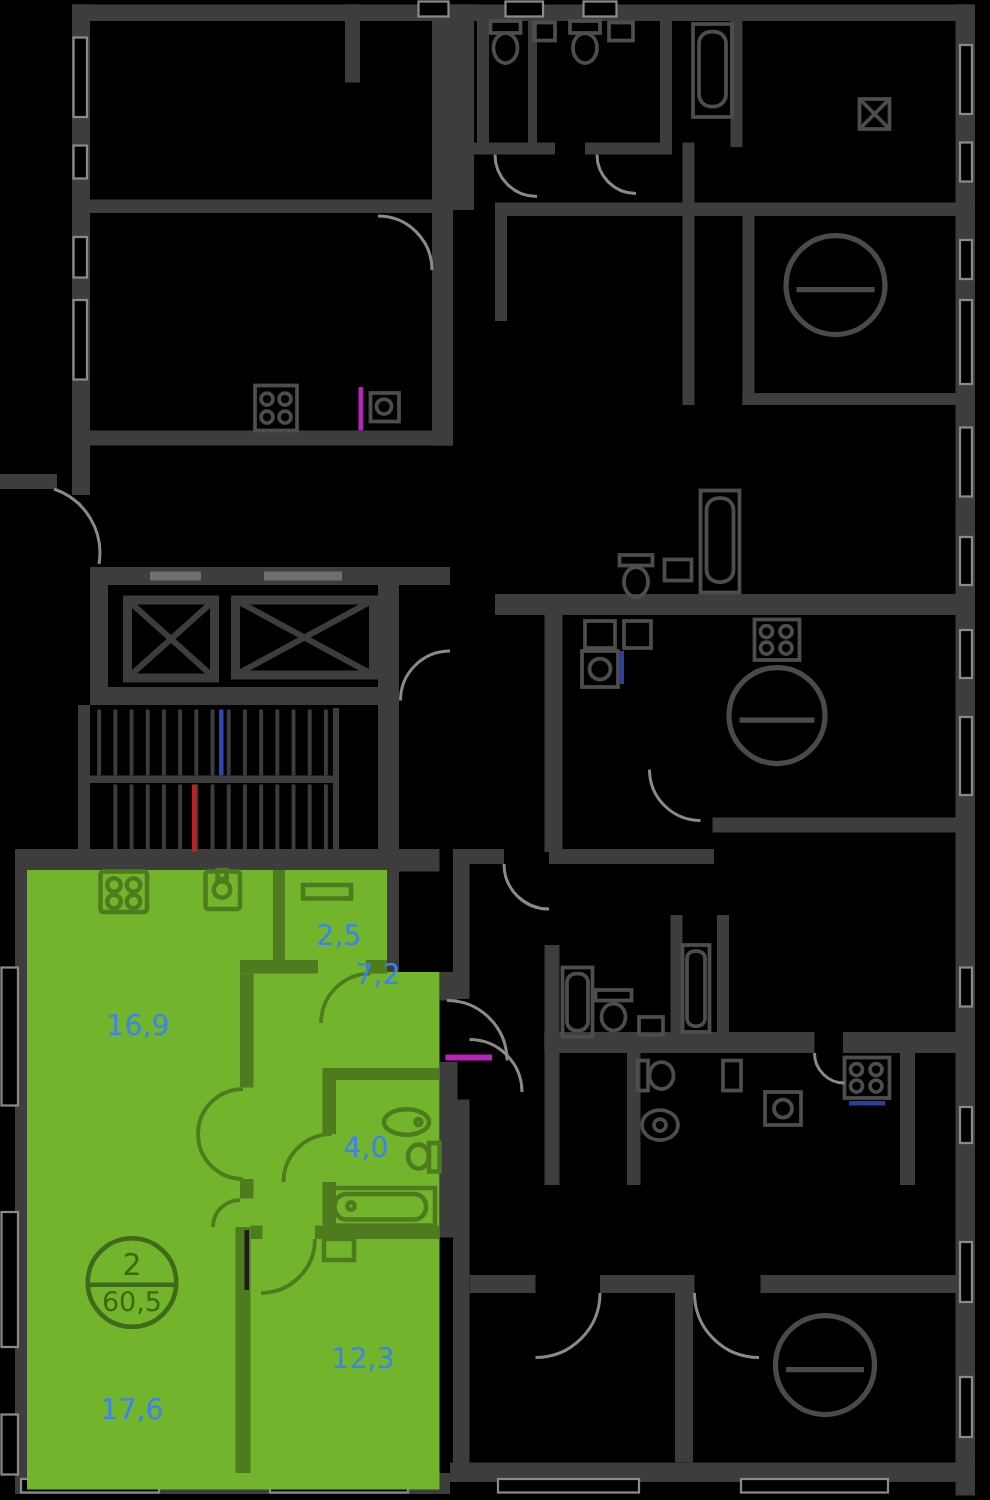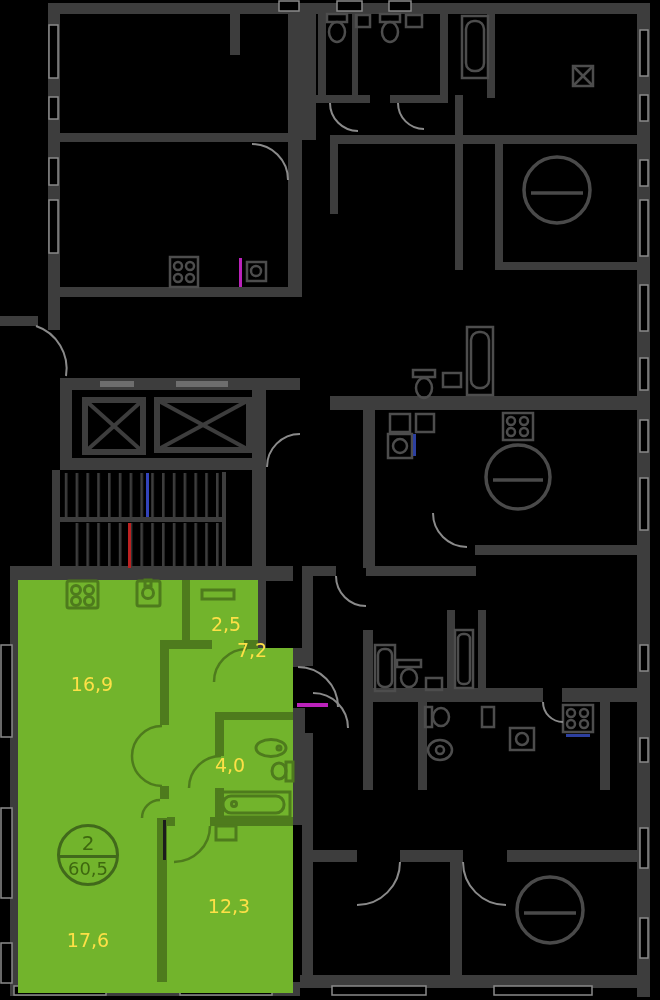--- a/index.html
+++ b/index.html
@@ -1,20 +1,20 @@
 <!DOCTYPE html>
 <html><head>
 <meta charset="utf-8">
 <style>
   html,body{margin:0;padding:0;background:#000;}
   #stage{position:relative;width:660px;height:1000px;background:#000;overflow:hidden;
          font-family:"DejaVu Sans", sans-serif;}
   #plan-svg{position:absolute;left:0;top:0;}
   .plan-label{position:absolute;transform:translate(-50%,-50%);
-    font:400 19px "DejaVu Sans",sans-serif;color:#fde047;white-space:nowrap;pointer-events:none;}
+    font:400 19px "DejaVu Sans",sans-serif;color:#3b82f6;white-space:nowrap;pointer-events:none;}
   #apt-badge{position:absolute;left:57px;top:824px;width:62px;height:62px;border:3px solid #41691b;
     border-radius:50%;display:flex;flex-direction:column;align-items:stretch;justify-content:center;
     color:#3e680f;text-align:center;box-sizing:border-box;}
   #apt-badge .b-rooms{font:400 20px "DejaVu Sans",sans-serif;line-height:22px;}
   #apt-badge .b-sep{border-top:3px solid #41691b;margin:1px 0 0 0;width:100%;}
   #apt-badge .b-area{font:400 18px "DejaVu Sans",sans-serif;line-height:21px;}
   #apt-hotspot{position:absolute;left:18px;top:580px;width:275px;height:413px;cursor:pointer;}
 </style>
 </head>
 <body>
@@ -312,23 +312,23 @@
         <circle cx="234" cy="804" r="2.5"></circle>
       </g>
       <rect x="216" y="826" width="20" height="14"></rect>
     </g>
   </g>
 </svg>
 
 <div class="plan-label" style="left:92px;top:684px">16,9</div>
 <div class="plan-label" style="left:226px;top:624px">2,5</div>
 <div class="plan-label" style="left:252px;top:650px">7,2</div>
-<div class="plan-label" style="left:230px;top:765px">4,0</div>
+<div class="plan-label" style="left:244px;top:765px">4,0</div>
 <div class="plan-label" style="left:88px;top:940px">17,6</div>
-<div class="plan-label" style="left:229px;top:906px">12,3</div>
+<div class="plan-label" style="left:242px;top:906px">12,3</div>
 
 <div id="apt-badge">
   <div class="b-rooms">2</div>
   <div class="b-sep"></div>
   <div class="b-area">60,5</div>
 </div>
 
 <div id="apt-hotspot"></div>
 
 </div>

